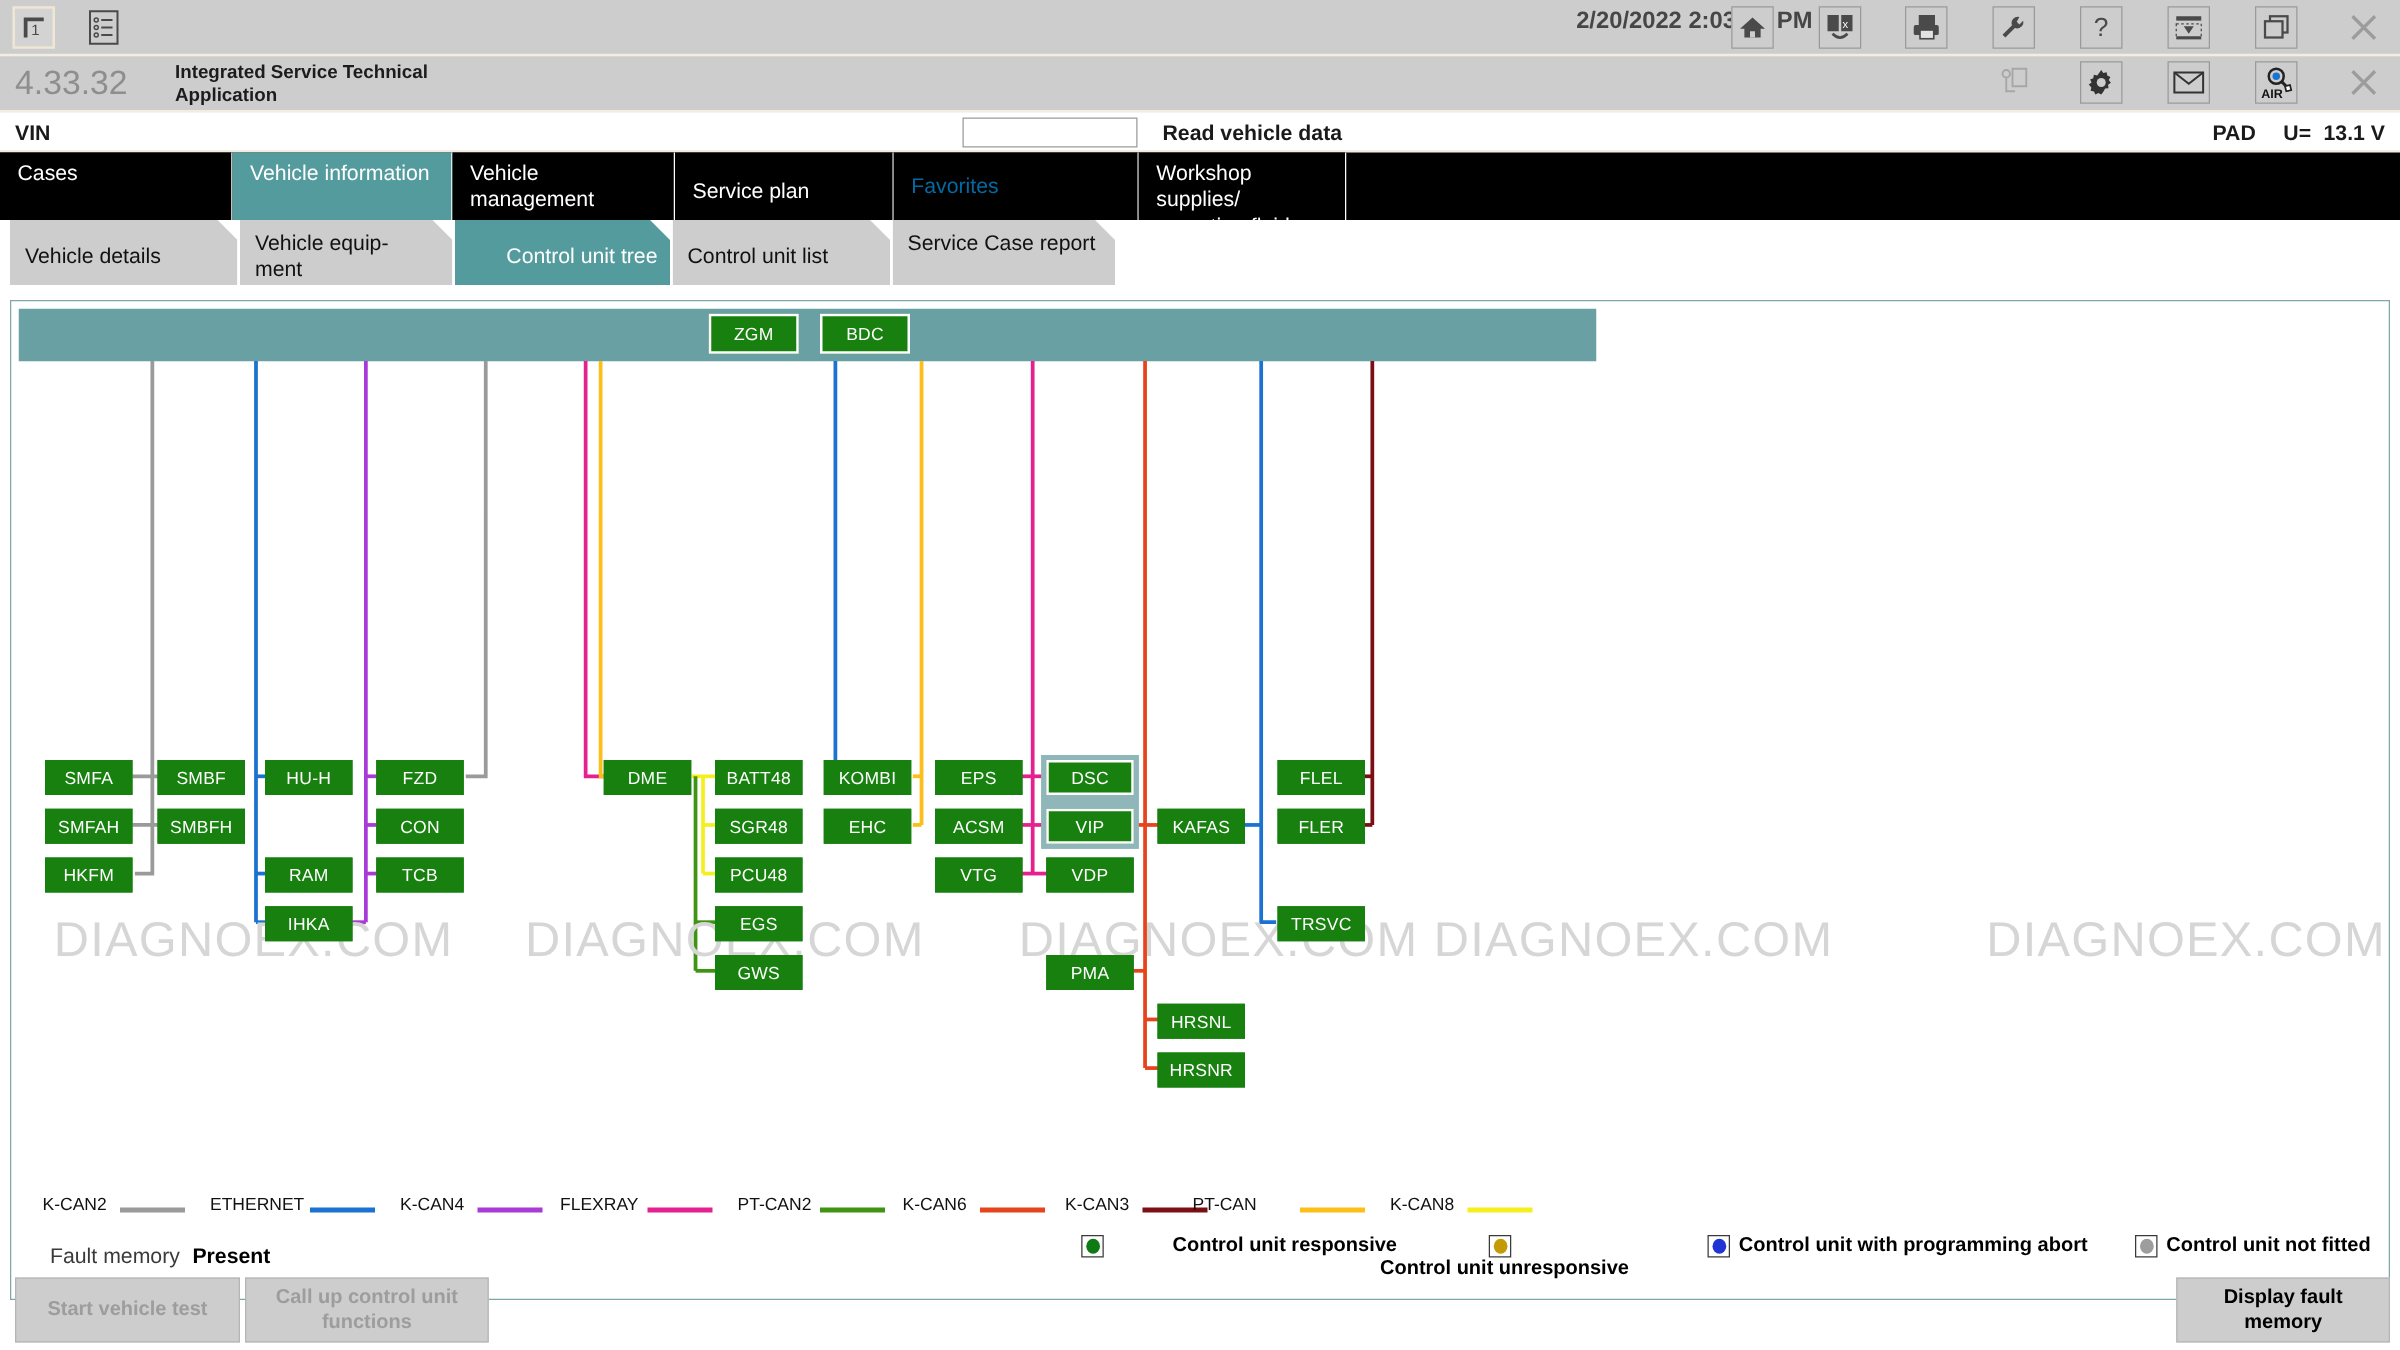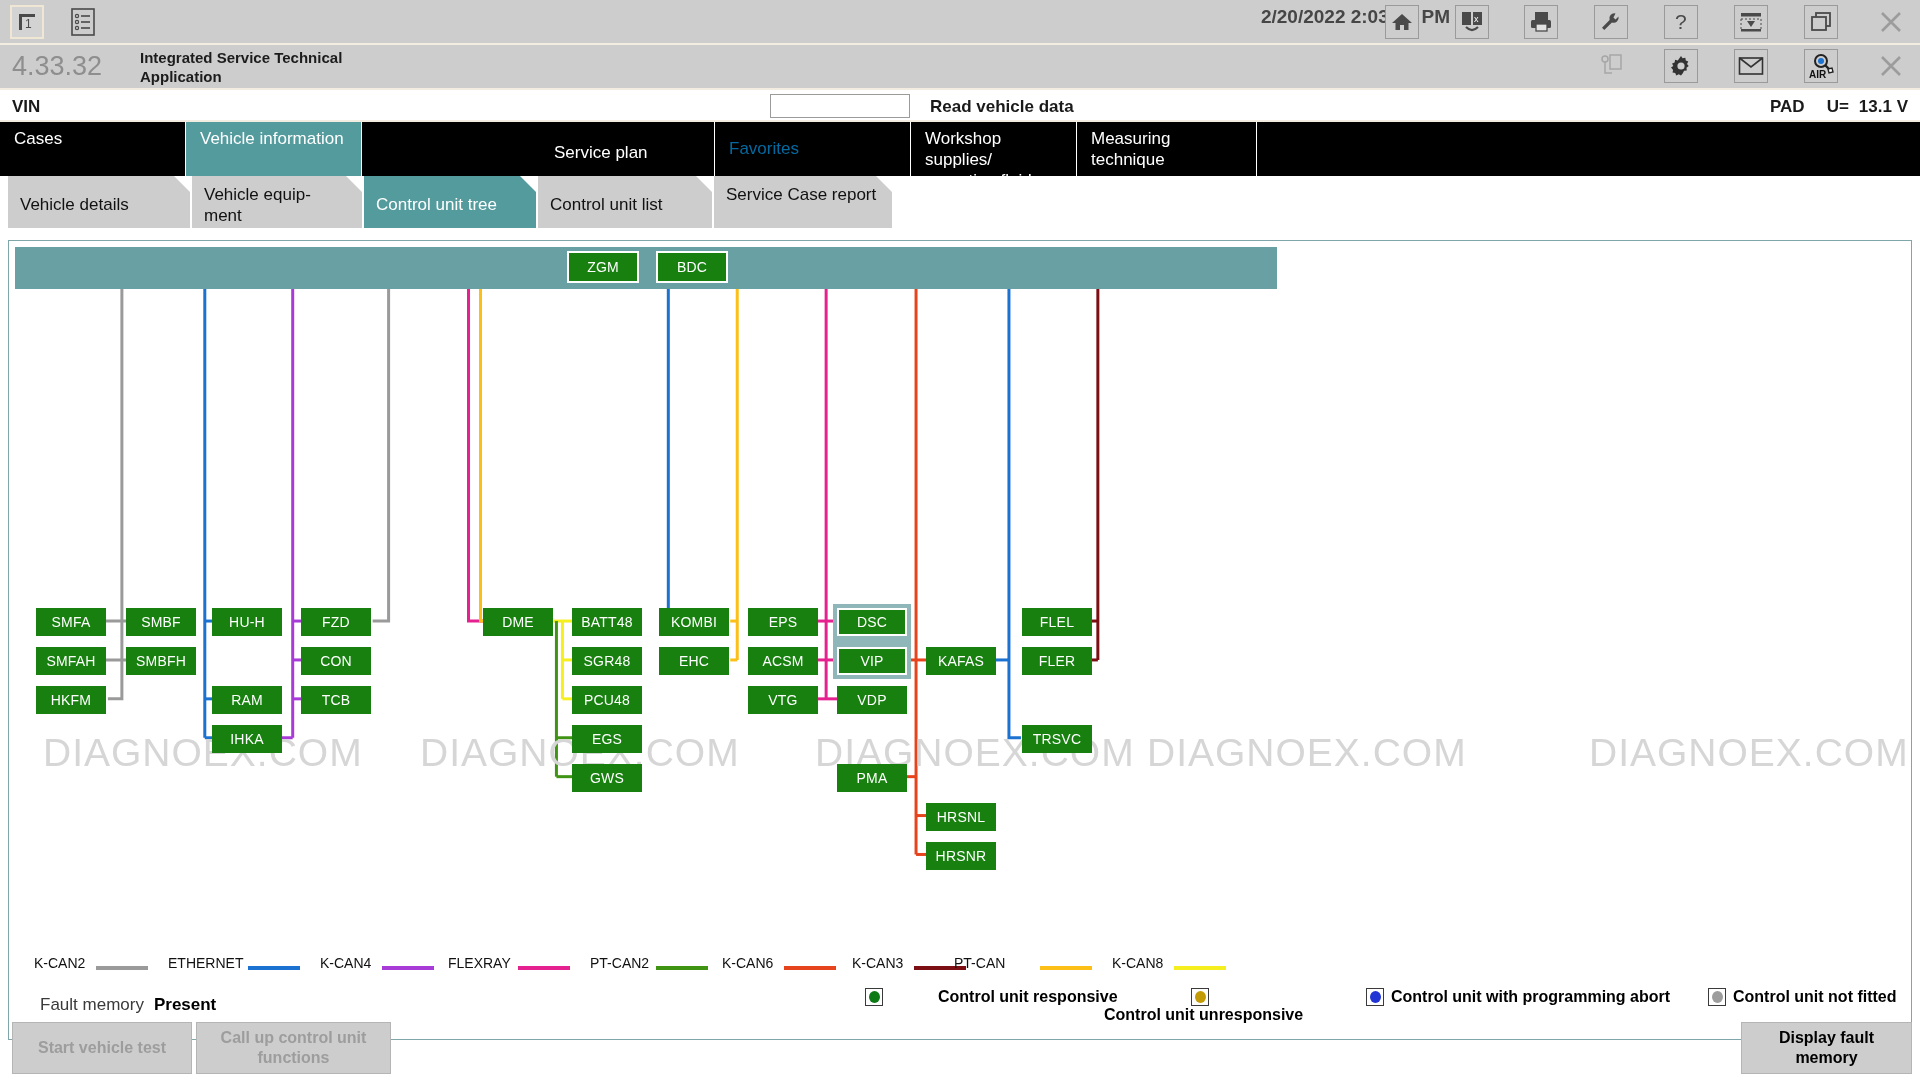--- a/index.html
+++ b/index.html
@@ -78,21 +78,21 @@
 
   
   .subtabbar { position:absolute; left:0; top:176px; width:1920px; height:56px; background:#ffffff; }
   .subtab {
     position:absolute; top:0; height:52px;
     background:#cdcdcd; color:#111;
     font-size:17px; line-height:21px;
     padding:8px 10px 0 12px;
     clip-path: polygon(0 0, calc(100% - 16px) 0, 100% 16px, 100% 100%, 0 100%);
   }
-  .subtab.active { background:#549b9e; color:#ffffff; }
+  .subtab.active { background:#549b9e; color:#ffffff;text-align:right; }
 
   
   .treepanel {
     position:absolute; left:8px; top:240px; width:1904px; height:800px;
     border:1px solid #7fa7a9; background:#ffffff;
   }
   .tree-header {
     position:absolute; left:6px; top:6px; width:1262px; height:42px;
     background:#69a0a3;
   }
@@ -262,24 +262,24 @@
   <div class="vinbar">
     <span class="vin-label">VIN</span>
     <input class="vin-input" type="text" value="" placeholder="" style="">
     <span class="readlabel">Read vehicle data</span>
     <span class="padinfo"><span>PAD</span><span class="gap"></span><span>U=</span><span class="gap2"></span><span>13.1 V</span></span>
   </div>
 
   <div class="navbar">
     <div class="navtab" style="left:0px;width:186px;">Cases</div>
     <div class="navtab active" style="left:186px;width:176px;">Vehicle information</div>
+    <div class="navtab" style="left:362px;width:178px;">Vehicle management</div>
     <div class="navtab" style="left:540px;width:175px;padding-top:20px;">Service plan</div>
     <div class="navtab dim" style="left:715px;width:196px;padding-top:16px;">Favorites</div>
     <div class="navtab" style="left:911px;width:166px;">Workshop supplies/ operating fluids</div>
-    <div class="navtab" style="left:1077px;width:180px;">Measuring technique</div>
   </div>
 
   <div class="subtabbar">
     <div class="subtab" style="left:8px;width:182px;padding-top:18px;">Vehicle details</div>
     <div class="subtab" style="left:192px;width:170px;">Vehicle equip- ment</div>
     <div class="subtab active" style="left:364px;width:172px;padding-top:18px;">Control unit tree</div>
     <div class="subtab" style="left:538px;width:174px;padding-top:18px;">Control unit list</div>
     <div class="subtab" style="left:714px;width:178px;">Service Case report</div>
   </div>
 

